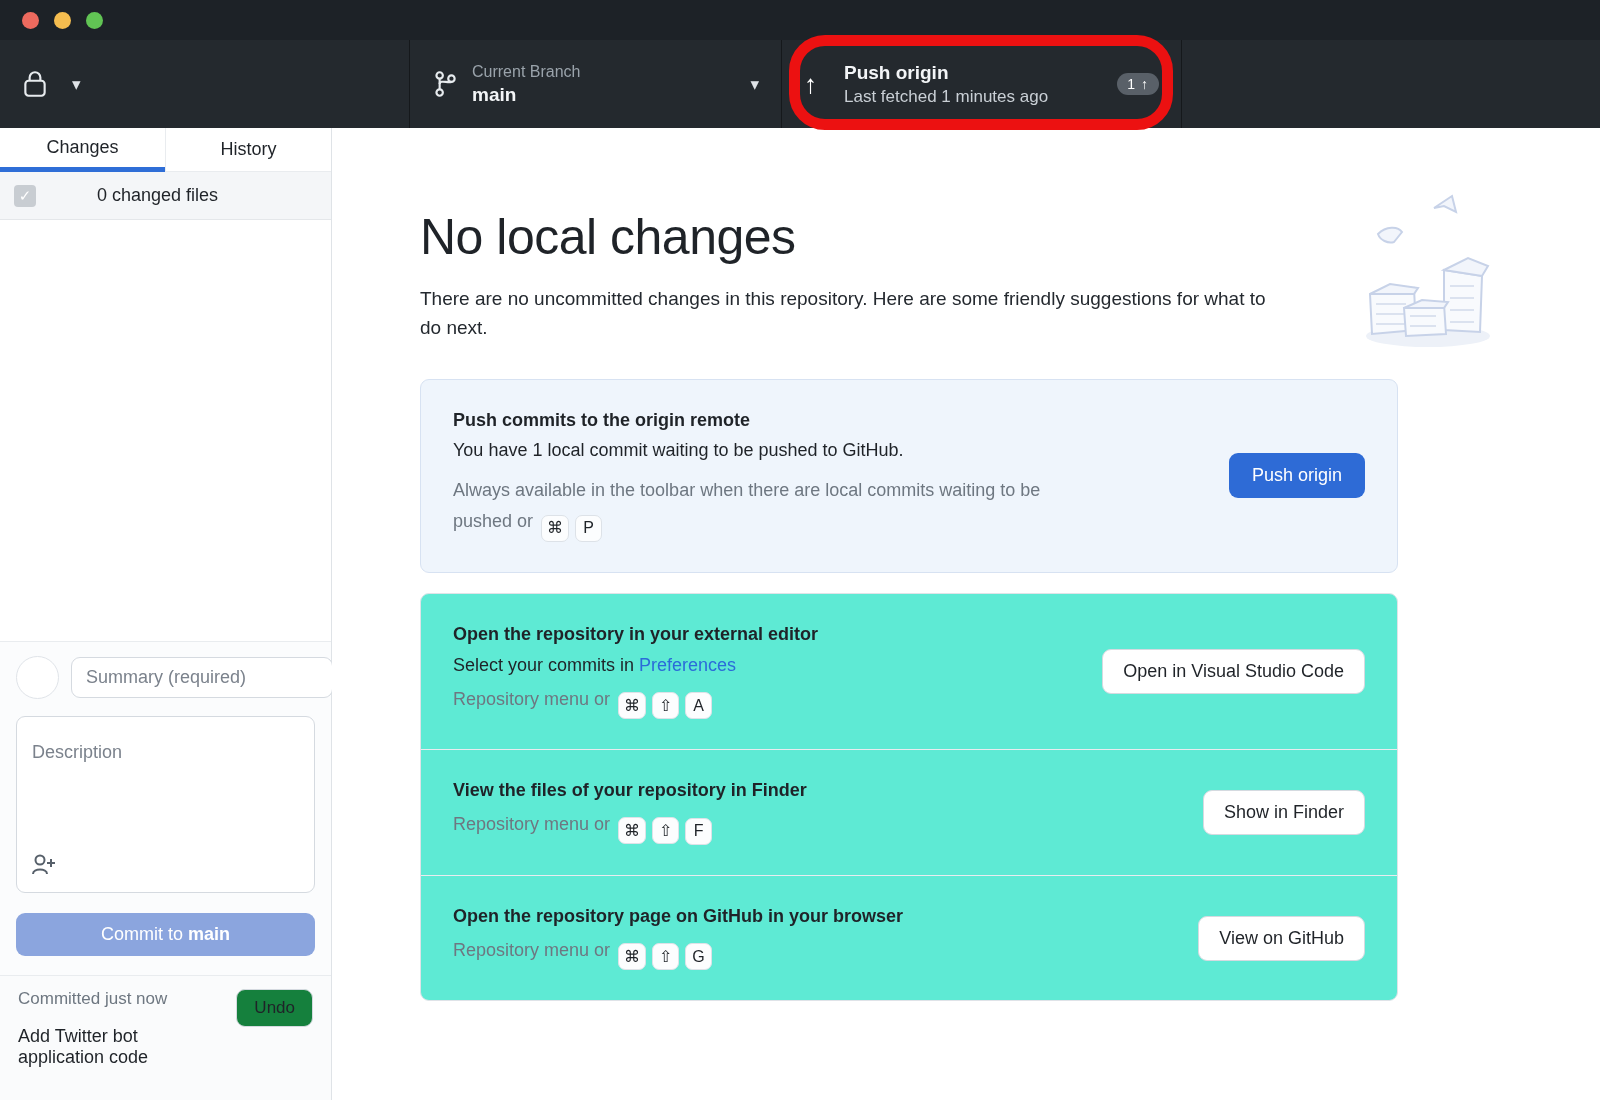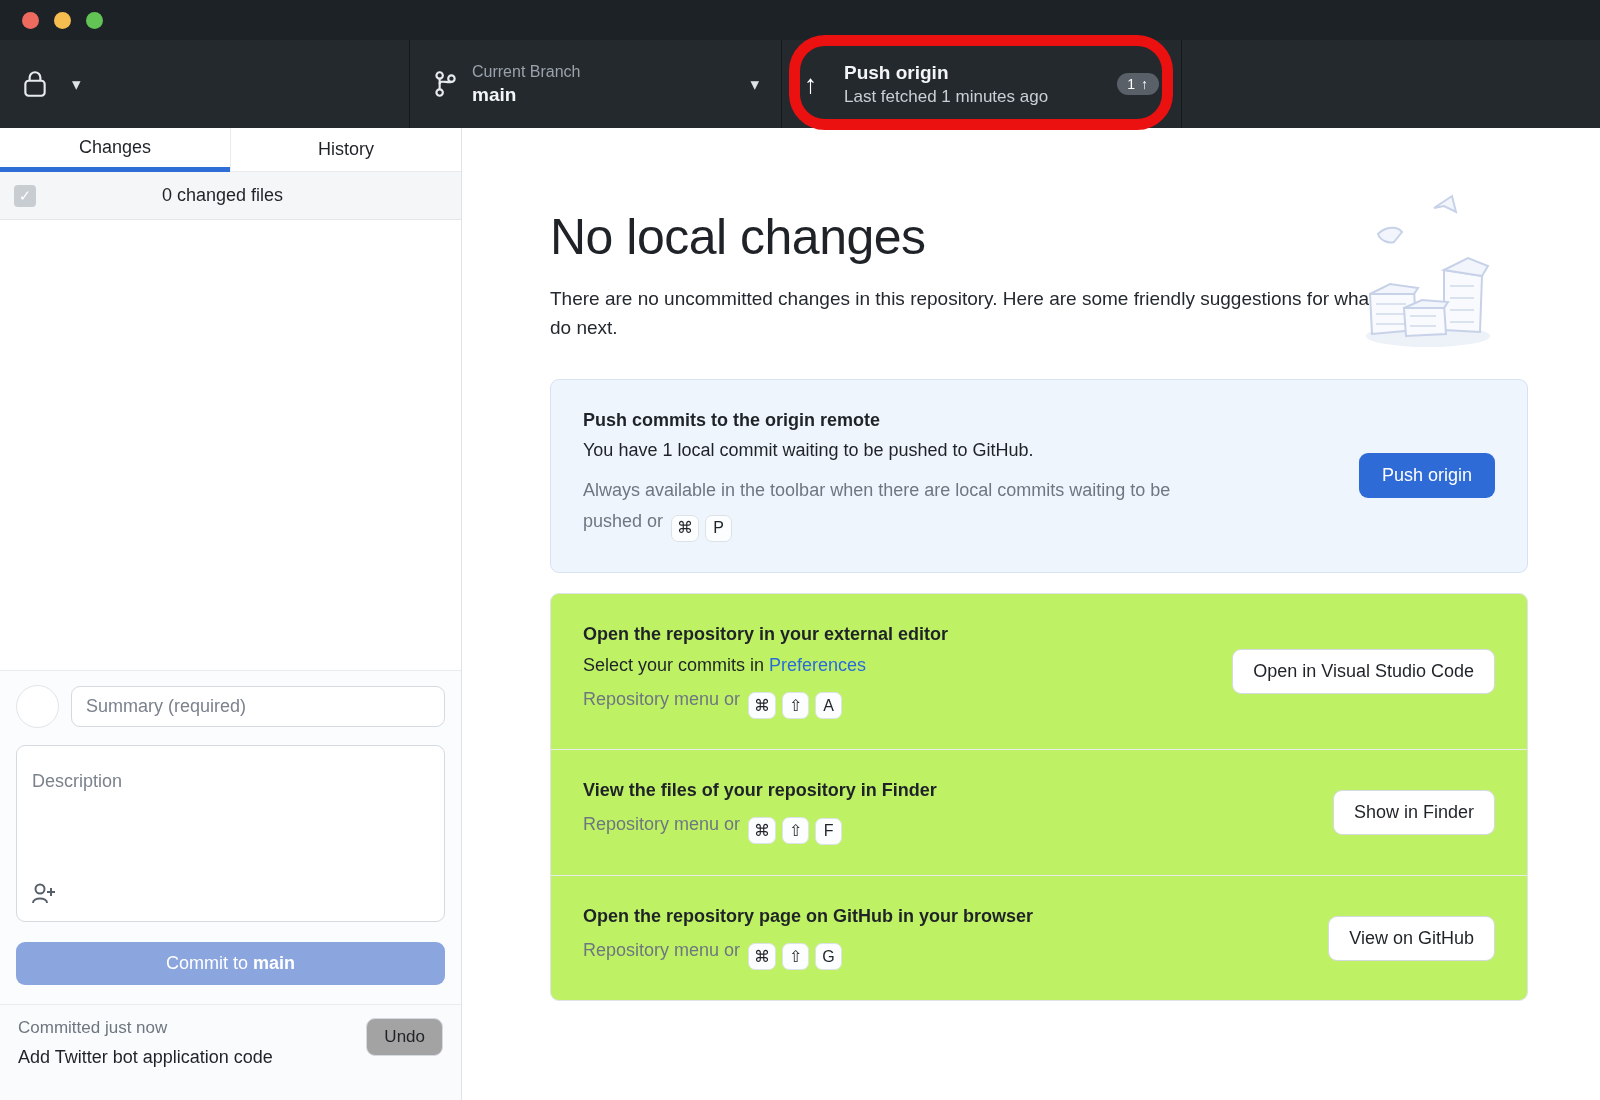--- a/index.html
+++ b/index.html
@@ -31,21 +31,21 @@
 
   
   .annotation-ring { position:absolute; left:789px; top:35px; width:362px; height:73px;
     border:11px solid #ec1111; border-radius:36px; z-index:9; pointer-events:none;
     box-sizing:content-box; }
 
   
   .content { display:flex; height:972px; }
 
   
-  .sidebar { width:462px; flex:none; border-right:1px solid #dfe3e7; display:flex; flex-direction:column; background:#fff; }
+  .sidebar { width:332px; flex:none; border-right:1px solid #dfe3e7; display:flex; flex-direction:column; background:#fff; }
   .tabs { height:44px; display:flex; flex:none; }
   .tab { flex:1; display:flex; align-items:center; justify-content:center; font-size:18px; color:#1f2328; border-bottom:1px solid #e9ecef; background:#fff; cursor:default; }
   .tab.active { border-bottom:5px solid #2f6ed7; }
   .tab + .tab { border-left:1px solid #e9ecef; }
   .files-row { height:48px; flex:none; background:#f4f6f8; border-bottom:1px solid #e4e7ea; display:flex; align-items:center; padding:0 14px; position:relative; }
   .checkbox { width:22px; height:22px; background:#c8cdd2; border-radius:4px; color:#fff; display:flex; align-items:center; justify-content:center; font-size:15px; z-index:1; }
   .files-label { position:absolute; left:0; right:16px; text-align:center; font-size:18px; color:#1f2328; }
   .sidebar-spacer { flex:1; }
 
   .commit-form { flex:none; border-top:1px solid #e9ecef; background:#fbfcfd; padding:14px 16px 0; }
@@ -57,38 +57,38 @@
   .desc-box textarea { width:100%; height:110px; border:none; outline:none; resize:none; font-family:inherit; font-size:18px; color:#1f2328; background:transparent; }
   .desc-box textarea::placeholder { color:#7b828c; }
   .coauthor-icon { position:absolute; left:14px; bottom:12px; color:#57606a; }
   .commit-btn { margin-top:20px; width:100%; height:43px; background:#8ba5de; color:#fff; font-size:18px; border-radius:9px; border:none; font-family:inherit; }
   .commit-btn b { font-weight:700; }
   .commit-form-pad { height:19px; }
 
   .sidebar-footer { flex:none; border-top:1px solid #e9ecef; background:#fafbfc; padding:13px 18px 32px; display:flex; align-items:flex-start; }
   .footer-texts { flex:1; min-width:0; }
   .footer-status { font-size:17px; color:#6e7781; }
-  .footer-msg { font-size:18px; color:#1f2328; margin-top:9px; }
-  .undo-btn { margin-left:12px; padding:8px 17px; border:1px solid #d5dae0; border-radius:9px; background:#a3a3a3; font-size:17px; color:#1f2328; font-family:inherit; }
+  .footer-msg { font-size:18px; color:#1f2328; margin-top:17px; }
+  .undo-btn { margin-left:12px; padding:8px 17px; border:1px solid #d5dae0; border-radius:9px; background:#15803d; font-size:17px; color:#1f2328; font-family:inherit; }
 
   
   .main { flex:1; position:relative; padding:80px 0 0 88px; background:#fff; }
   .main-title { font-size:50px; font-weight:400; color:#1f2328; letter-spacing:-0.5px; }
   .main-sub { margin-top:18px; font-size:19px; color:#24292f; max-width:850px; line-height:1.55; }
 
   .push-card { margin-top:36px; width:978px; background:#eff5fc; border:1px solid #d7e2f2; border-radius:9px; padding:30px 32px; display:flex; align-items:center; min-height:190px; }
   .card-text { flex:1; min-width:0; }
   .card-title { font-size:18px; font-weight:700; color:#1f2328; }
   .card-body { margin-top:9px; font-size:18px; color:#1f2328; }
   .card-note { margin-top:14px; font-size:18px; color:#6e7781; line-height:1.75; max-width:700px; }
   kbd { display:inline-flex; align-items:center; justify-content:center; min-width:27px; height:27px; padding:0 5px; background:#fcfdfe; border:1px solid #dde2e8; border-radius:7px; font-family:inherit; font-size:16px; color:#1f2328; margin:0 3px; vertical-align:-6px; }
   .btn-primary { background:#2e6bd6; color:#fff; border:none; border-radius:9px; padding:12px 23px; font-size:18px; font-family:inherit; margin-left:24px; white-space:nowrap; }
   .btn-secondary { background:#fff; border:1px solid #d5dae0; border-radius:9px; padding:11px 20px; font-size:18px; color:#1f2328; font-family:inherit; margin-left:24px; white-space:nowrap; }
 
-  .suggest-card { margin-top:20px; width:978px; border:1px solid #dfe3e8; border-radius:9px; background:#bef264; }
+  .suggest-card { margin-top:20px; width:978px; border:1px solid #dfe3e8; border-radius:9px; background:#5eead4; }
   .suggest-row { display:flex; align-items:center; padding:30px 32px; }
   .suggest-row + .suggest-row { border-top:1px solid #e9ecef; }
   .suggest-sub { margin-top:10px; font-size:18px; color:#1f2328; }
   .suggest-hint { margin-top:13px; font-size:18px; color:#6e7781; }
   .pref-link { color:#2b6bd9; text-decoration:none; }
 
   .illustration { position:absolute; top:62px; right:104px; width:140px; height:160px; }
 </style>
 </head>
 <body>

